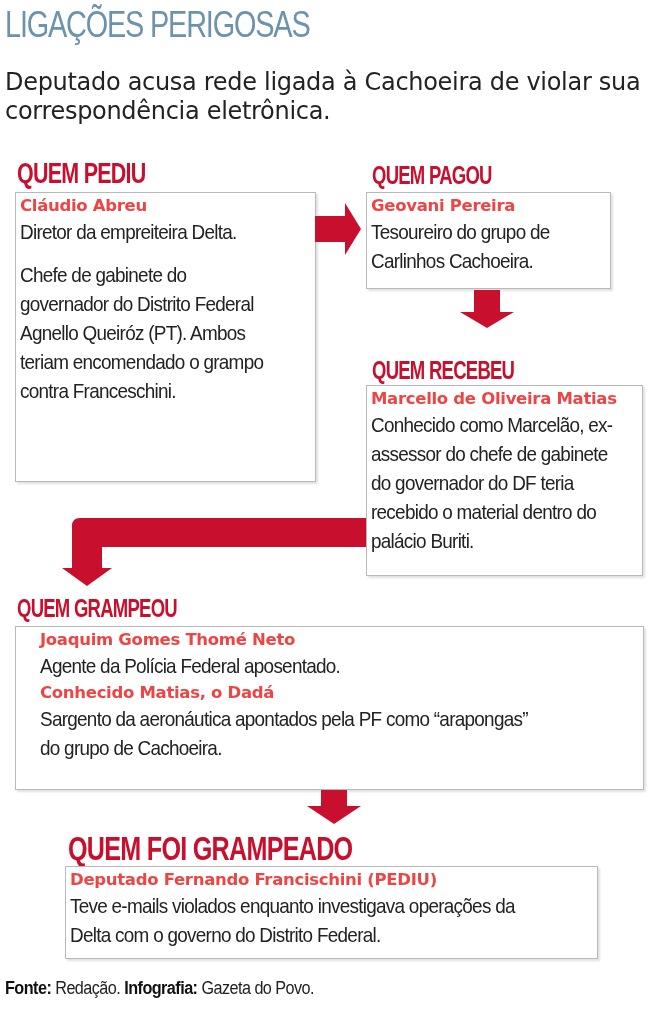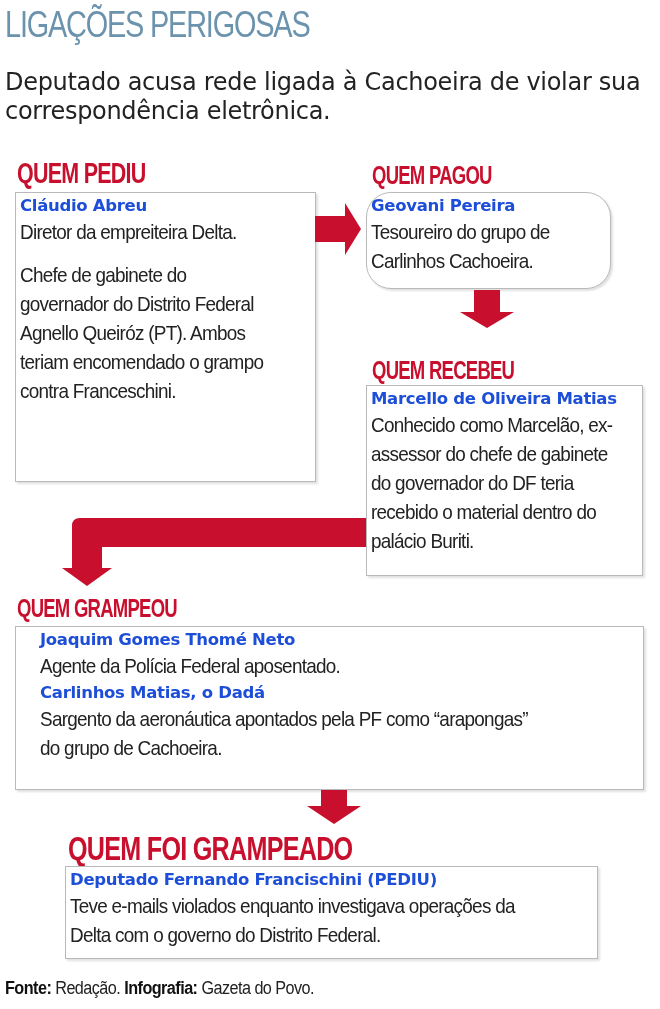--- a/index.html
+++ b/index.html
@@ -2,21 +2,21 @@
 <html><head>
 <meta charset="utf-8">
 <style>
   html, body { margin: 0; padding: 0; background: #ffffff; }
   body { width: 660px; height: 1009px; position: relative; overflow: hidden; font-family: "Liberation Sans", sans-serif; color: #1a1a1a; }
   .abs { position: absolute; }
   .title { left: 5px; top: 4px; font-size: 37px; color: #6b93ad; letter-spacing: -1.5px; font-weight: normal; transform: scaleX(0.78); transform-origin: left top; white-space: nowrap; font-family: "Liberation Sans Narrow", "Liberation Sans", sans-serif; }
   .subtitle { left: 5px; top: 68px; font-size: 24px; line-height: 29px; color: #222; font-family: "DejaVu Sans", sans-serif; letter-spacing: -0.3px; width: 660px; }
   .heading { font-weight: bold; color: #c8102e; font-size: 29px; letter-spacing: -1px; transform: scaleX(0.74); transform-origin: left top; white-space: nowrap; line-height: 30px; }
   .box { background: #fff; border: 1px solid #b9b9b9; box-shadow: 2px 2px 2px rgba(0,0,0,0.12); box-sizing: border-box; padding: 2px 4px; }
-  .name { font-family: "DejaVu Sans", sans-serif; font-weight: bold; font-size: 16.5px; line-height: 22px; color: #1d4ed8; letter-spacing: -0.3px; white-space: nowrap; }
+  .name { font-family: "DejaVu Sans", sans-serif; font-weight: bold; font-size: 16.5px; line-height: 22px; color: #ef4444; letter-spacing: -0.3px; white-space: nowrap; }
   .desc { font-size: 21px; line-height: 29px; color: #222; letter-spacing: -0.8px; transform: scaleX(0.9); transform-origin: left top; white-space: pre-line; width: 111%; }
   .gap { height: 14px; }
   .small-gap { height: 2px; }
   .footer { left: 5px; top: 978px; font-size: 18px; color: #222; letter-spacing: -0.6px; transform: scaleX(0.9); transform-origin: left top; white-space: nowrap; }
   .footer b { font-weight: bold; color: #111; }
   svg { position: absolute; overflow: visible; }
 </style>
 </head>
 <body>
 
@@ -33,21 +33,21 @@
 Agnello Queiróz (PT). Ambos
 teriam encomendado o grampo
 contra Franceschini.</div>
 </div>
 
 <svg style="left:315px; top:203px;" width="50" height="52">
   <polygon points="0,13 30,13 30,0 46,26 30,52 30,39 0,39" fill="#c8102e"></polygon>
 </svg>
 
 <div class="abs heading" style="left:372px; top:160px; font-size:25px;">QUEM PAGOU</div>
-<div class="abs box" style="left:366px; top:192px; width:245px; height:97px;border-radius:25px;">
+<div class="abs box" style="left:366px; top:192px; width:245px; height:97px;">
   <div class="name">Geovani Pereira</div>
   <div class="desc">Tesoureiro do grupo de
 Carlinhos Cachoeira.</div>
 </div>
 
 <svg style="left:460px; top:290px;" width="56" height="40">
   <polygon points="14,0 40,0 40,22 54,22 27,38 0,22 14,22" fill="#c8102e"></polygon>
 </svg>
 
 <div class="abs heading" style="left:372px; top:355px; font-size:25px;">QUEM RECEBEU</div>
@@ -62,21 +62,21 @@
 
 <svg style="left:60px; top:518px;" width="310" height="72">
   <path d="M306,0 L20,0 Q12,0 12,8 L12,50 L2,50 L27,68 L52,50 L42,50 L42,29 L306,29 Z" fill="#c8102e"></path>
 </svg>
 
 <div class="abs heading" style="left:17px; top:593px; font-size:25px;">QUEM GRAMPEOU</div>
 <div class="abs box" style="left:15px; top:626px; width:629px; height:164px;padding-left:24px;">
   <div class="name">Joaquim Gomes Thomé Neto</div>
   <div class="desc">Agente da Polícia Federal aposentado.</div>
   <div class="small-gap"></div>
-  <div class="name">Carlinhos Matias, o Dadá</div>
+  <div class="name">Conhecido Matias, o Dadá</div>
   <div class="desc">Sargento da aeronáutica apontados pela PF como “arapongas”
 do grupo de Cachoeira.</div>
 </div>
 
 <svg style="left:307px; top:790px;" width="56" height="36">
   <polygon points="14,0 40,0 40,16 54,16 27,34 0,16 14,16" fill="#c8102e"></polygon>
 </svg>
 
 <div class="abs heading" style="left:68px; top:830px; font-size:34px; line-height:36px;">QUEM FOI GRAMPEADO</div>
 <div class="abs box" style="left:65px; top:866px; width:533px; height:93px;">

